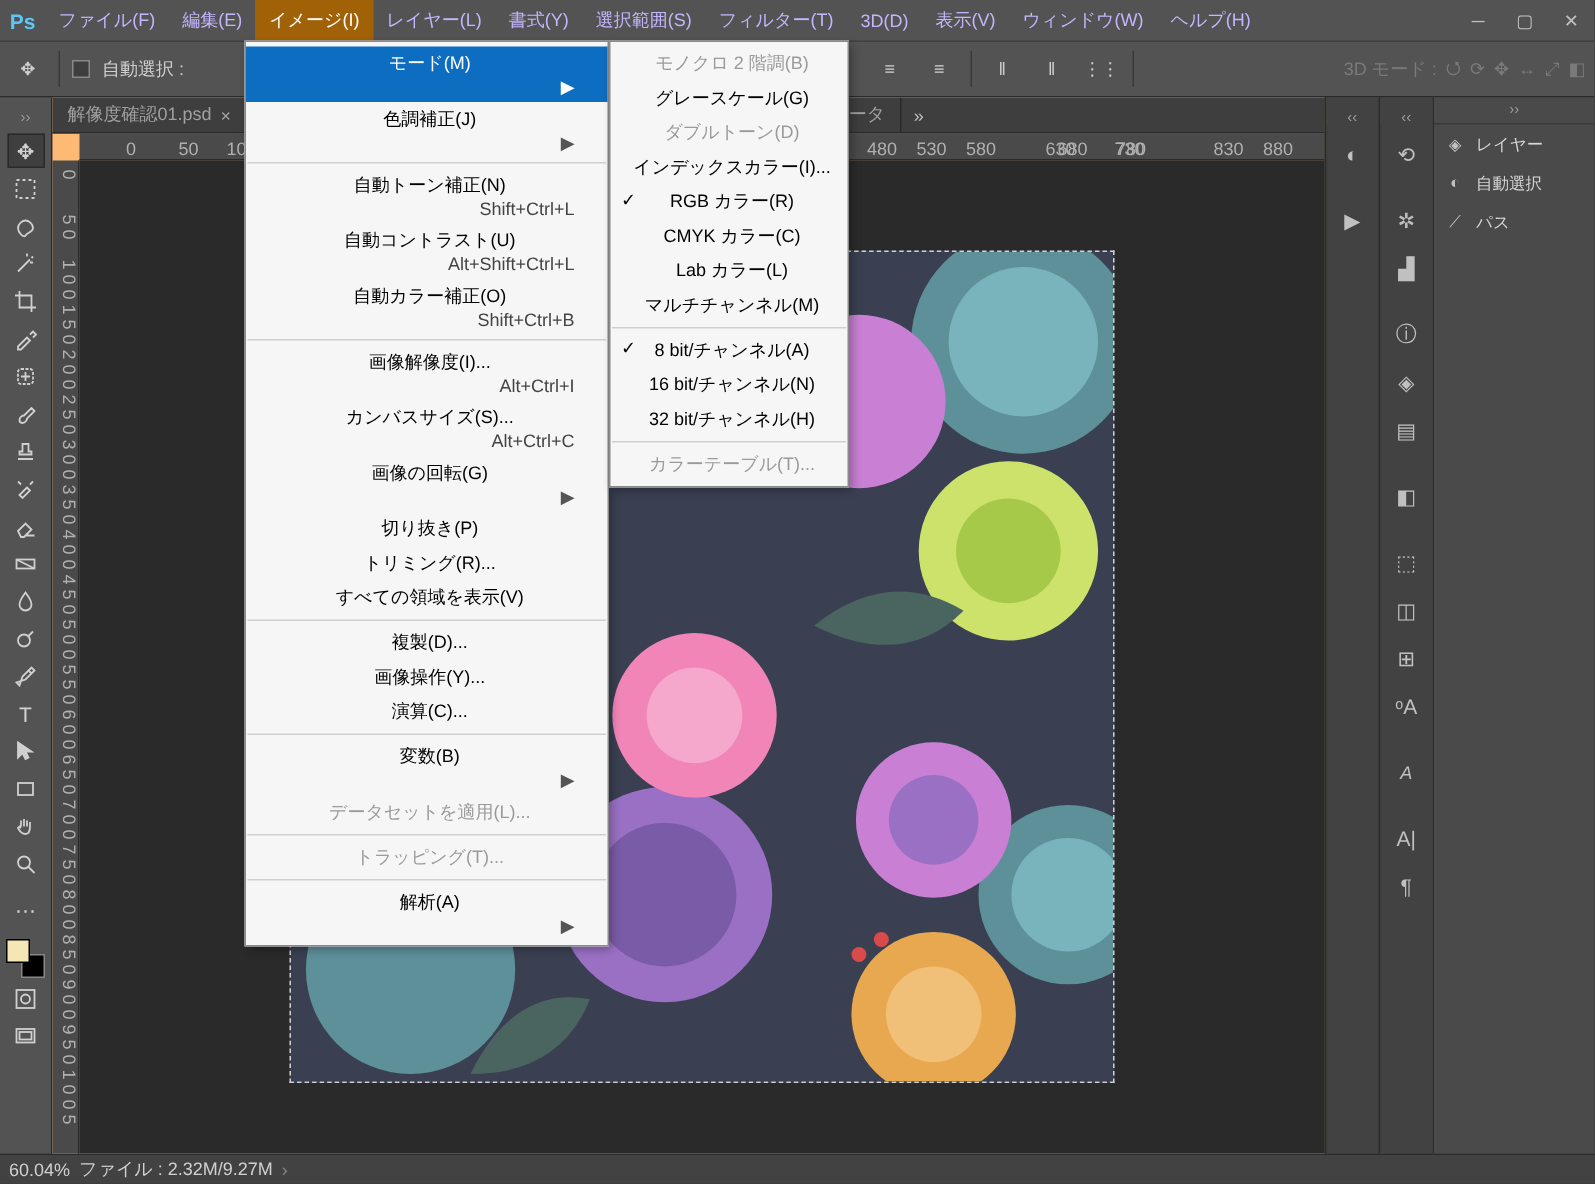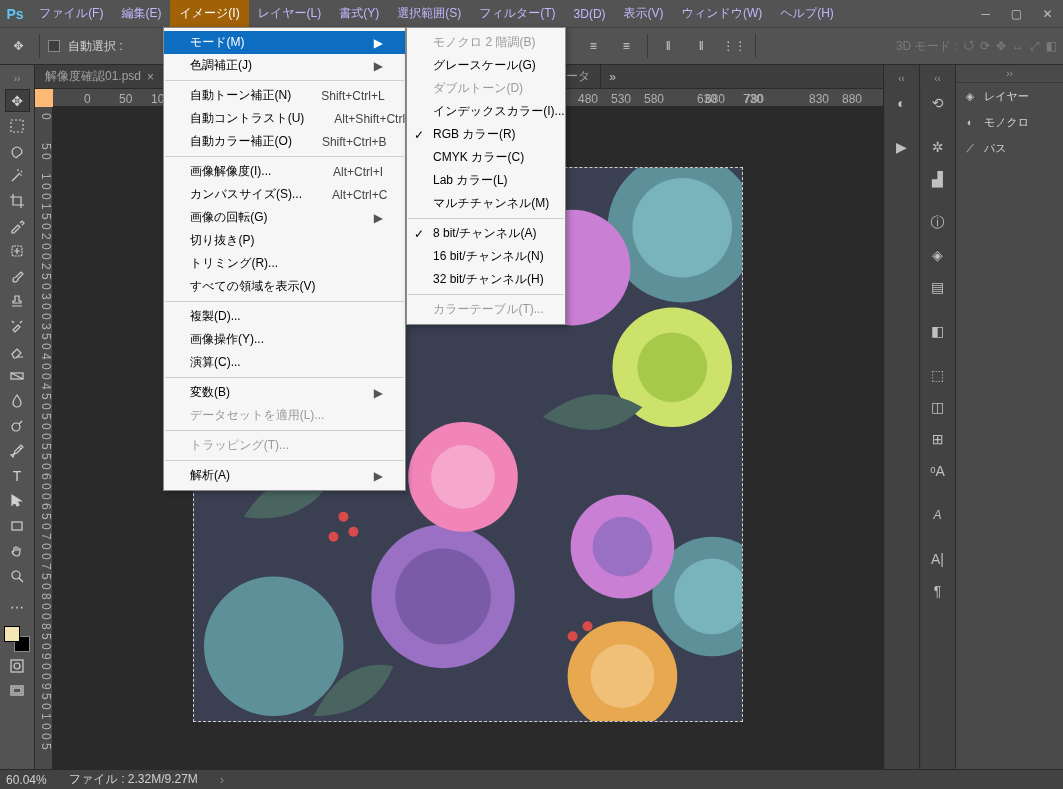--- a/index.html
+++ b/index.html
@@ -52,32 +52,32 @@
 .panel-icons::before { content:""; position:absolute; left:0; top:18px; bottom:0; width:1px; background:#2a2a2a20; }
 
 .panel-deck { width:108px; background:#4a4a4a; border-left:1px solid #2a2a2a; display:flex; flex-direction:column; }
 .panel-deck .pcollapse { border-bottom:1px solid #3a3a3a; }
 .panel-row { display:flex; align-items:center; height:26px; padding:0 6px; gap:6px; cursor:pointer; }
 .panel-row svg, .panel-row .pico { width:16px; height:16px; color:#c0c0c0; display:flex; align-items:center; justify-content:center; }
 .panel-row span { color:#d5d5d5; font-size:11px; }
 
 
 .dropdown { position:absolute; background:#f6f6f6; border:1px solid #8a8a8a; box-shadow:2px 2px 6px rgba(0,0,0,0.3); color:#000; padding:3px 0; z-index:100; }
-.dropdown .mi { display:flex; align-items:center; padding:3px 22px 3px 26px; cursor:pointer; position:relative; white-space:nowrap; }
+.dropdown .mi { display:flex; align-items:center; padding:3px 22px 3px 26px; cursor:pointer; position:relative; white-space:nowrap;flex-direction:column; }
 .dropdown .mi.active { background:#0d6dc1; color:#fff; }
 .dropdown .mi.disabled { color:#9a9a9a; }
 .dropdown .mi .arrow { margin-left:auto; padding-left:30px; color:#555; }
 .dropdown .mi.active .arrow { color:#fff; }
 .dropdown .mi .sc { margin-left:auto; padding-left:30px; color:#444; }
 .dropdown .mi .check { position:absolute; left:7px; }
 .dropdown hr { border:none; border-top:1px solid #cfcfcf; margin:3px 1px; }
 .menu1 { top:27px; left:163px; width:243px; }
 .menu2 { top:27px; left:406px; width:160px; }
 
-.statusbar { height:20px; background:#424242; display:flex; align-items:center; padding:0 6px; gap:22px; font-size:11px; color:#d0d0d0; border-top:1px solid #2a2a2a; }
+.statusbar { height:20px; background:#424242; display:flex; align-items:center; padding:0 6px; gap:6px; font-size:11px; color:#d0d0d0; border-top:1px solid #2a2a2a; }
 .statusbar .sep { color:#888; }
 </style>
 </head>
 <body>
 
 <div class="titlebar">
   <div class="ps-logo">Ps</div>
   <div class="menubar">
     <div class="menubar-item">ファイル(F)</div>
     <div class="menubar-item">編集(E)</div>
@@ -402,21 +402,21 @@
       <div class="picon">¶</div>
     </div>
     <div class="panel-deck">
       <div class="pcollapse">››</div>
       <div class="panel-row">
         <span class="pico">◈</span>
         <span>レイヤー</span>
       </div>
       <div class="panel-row">
         <span class="pico">◐</span>
-        <span>モノクロ</span>
+        <span>自動選択</span>
       </div>
       <div class="panel-row">
         <span class="pico">⟋</span>
         <span>パス</span>
       </div>
     </div>
   </div>
 </div>
 
 <div class="statusbar">

